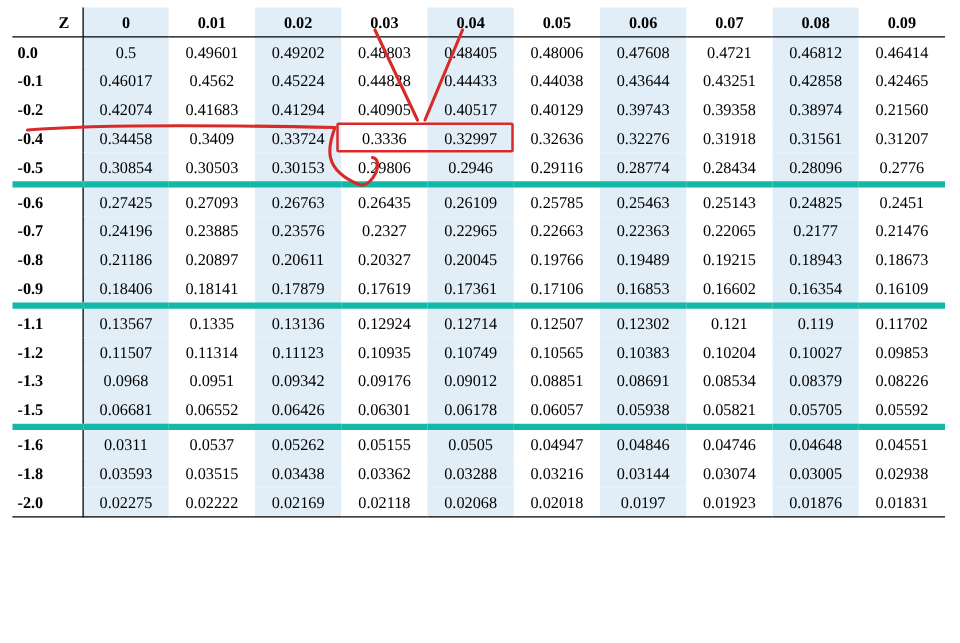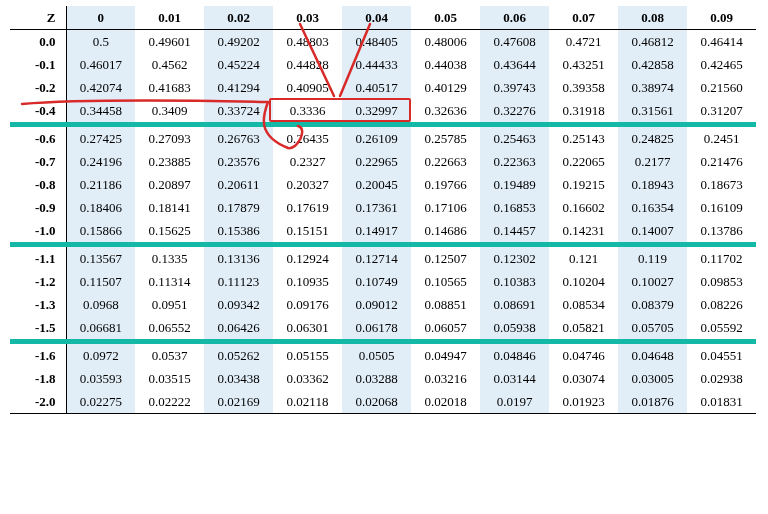--- a/index.html
+++ b/index.html
@@ -37,21 +37,21 @@
     border-bottom:1.3px solid #000;
   }
   thead th.zhead{
     border-right:1.3px solid #000;
     text-align:right;
     padding-right:10px;
   }
   tbody th{
     font-weight:bold;
     border-right:1.3px solid #000;
-    text-align:right;
+    text-align:left;
     padding-right:10px;
   }
   tbody tr.sep th,
   tbody tr.sep td{
     border-top:5px solid #14b8a6;
   }
   tbody tr:last-child th,
   tbody tr:last-child td{
     border-bottom:1.3px solid #000;
   }
@@ -156,20 +156,33 @@
           <td>0.3409</td>
           <td class="alt">0.33724</td>
           <td>0.3336</td>
           <td class="alt">0.32997</td>
           <td>0.32636</td>
           <td class="alt">0.32276</td>
           <td>0.31918</td>
           <td class="alt">0.31561</td>
           <td>0.31207</td>
         </tr>
+        <tr>
+          <th>-0.5</th>
+          <td class="alt">0.30854</td>
+          <td>0.30503</td>
+          <td class="alt">0.30153</td>
+          <td>0.29806</td>
+          <td class="alt">0.2946</td>
+          <td>0.29116</td>
+          <td class="alt">0.28774</td>
+          <td>0.28434</td>
+          <td class="alt">0.28096</td>
+          <td>0.2776</td>
+        </tr>
         <tr class="sep">
           <th>-0.6</th>
           <td class="alt">0.27425</td>
           <td>0.27093</td>
           <td class="alt">0.26763</td>
           <td>0.26435</td>
           <td class="alt">0.26109</td>
           <td>0.25785</td>
           <td class="alt">0.25463</td>
           <td>0.25143</td>
@@ -208,33 +221,20 @@
           <td>0.18141</td>
           <td class="alt">0.17879</td>
           <td>0.17619</td>
           <td class="alt">0.17361</td>
           <td>0.17106</td>
           <td class="alt">0.16853</td>
           <td>0.16602</td>
           <td class="alt">0.16354</td>
           <td>0.16109</td>
         </tr>
-        <tr>
-          <th>-1.0</th>
-          <td class="alt">0.15866</td>
-          <td>0.15625</td>
-          <td class="alt">0.15386</td>
-          <td>0.15151</td>
-          <td class="alt">0.14917</td>
-          <td>0.14686</td>
-          <td class="alt">0.14457</td>
-          <td>0.14231</td>
-          <td class="alt">0.14007</td>
-          <td>0.13786</td>
-        </tr>
         <tr class="sep">
           <th>-1.1</th>
           <td class="alt">0.13567</td>
           <td>0.1335</td>
           <td class="alt">0.13136</td>
           <td>0.12924</td>
           <td class="alt">0.12714</td>
           <td>0.12507</td>
           <td class="alt">0.12302</td>
           <td>0.121</td>
@@ -275,21 +275,21 @@
           <td>0.06301</td>
           <td class="alt">0.06178</td>
           <td>0.06057</td>
           <td class="alt">0.05938</td>
           <td>0.05821</td>
           <td class="alt">0.05705</td>
           <td>0.05592</td>
         </tr>
         <tr class="sep">
           <th>-1.6</th>
-          <td class="alt">0.0972</td>
+          <td class="alt">0.0311</td>
           <td>0.0537</td>
           <td class="alt">0.05262</td>
           <td>0.05155</td>
           <td class="alt">0.0505</td>
           <td>0.04947</td>
           <td class="alt">0.04846</td>
           <td>0.04746</td>
           <td class="alt">0.04648</td>
           <td>0.04551</td>
         </tr>

